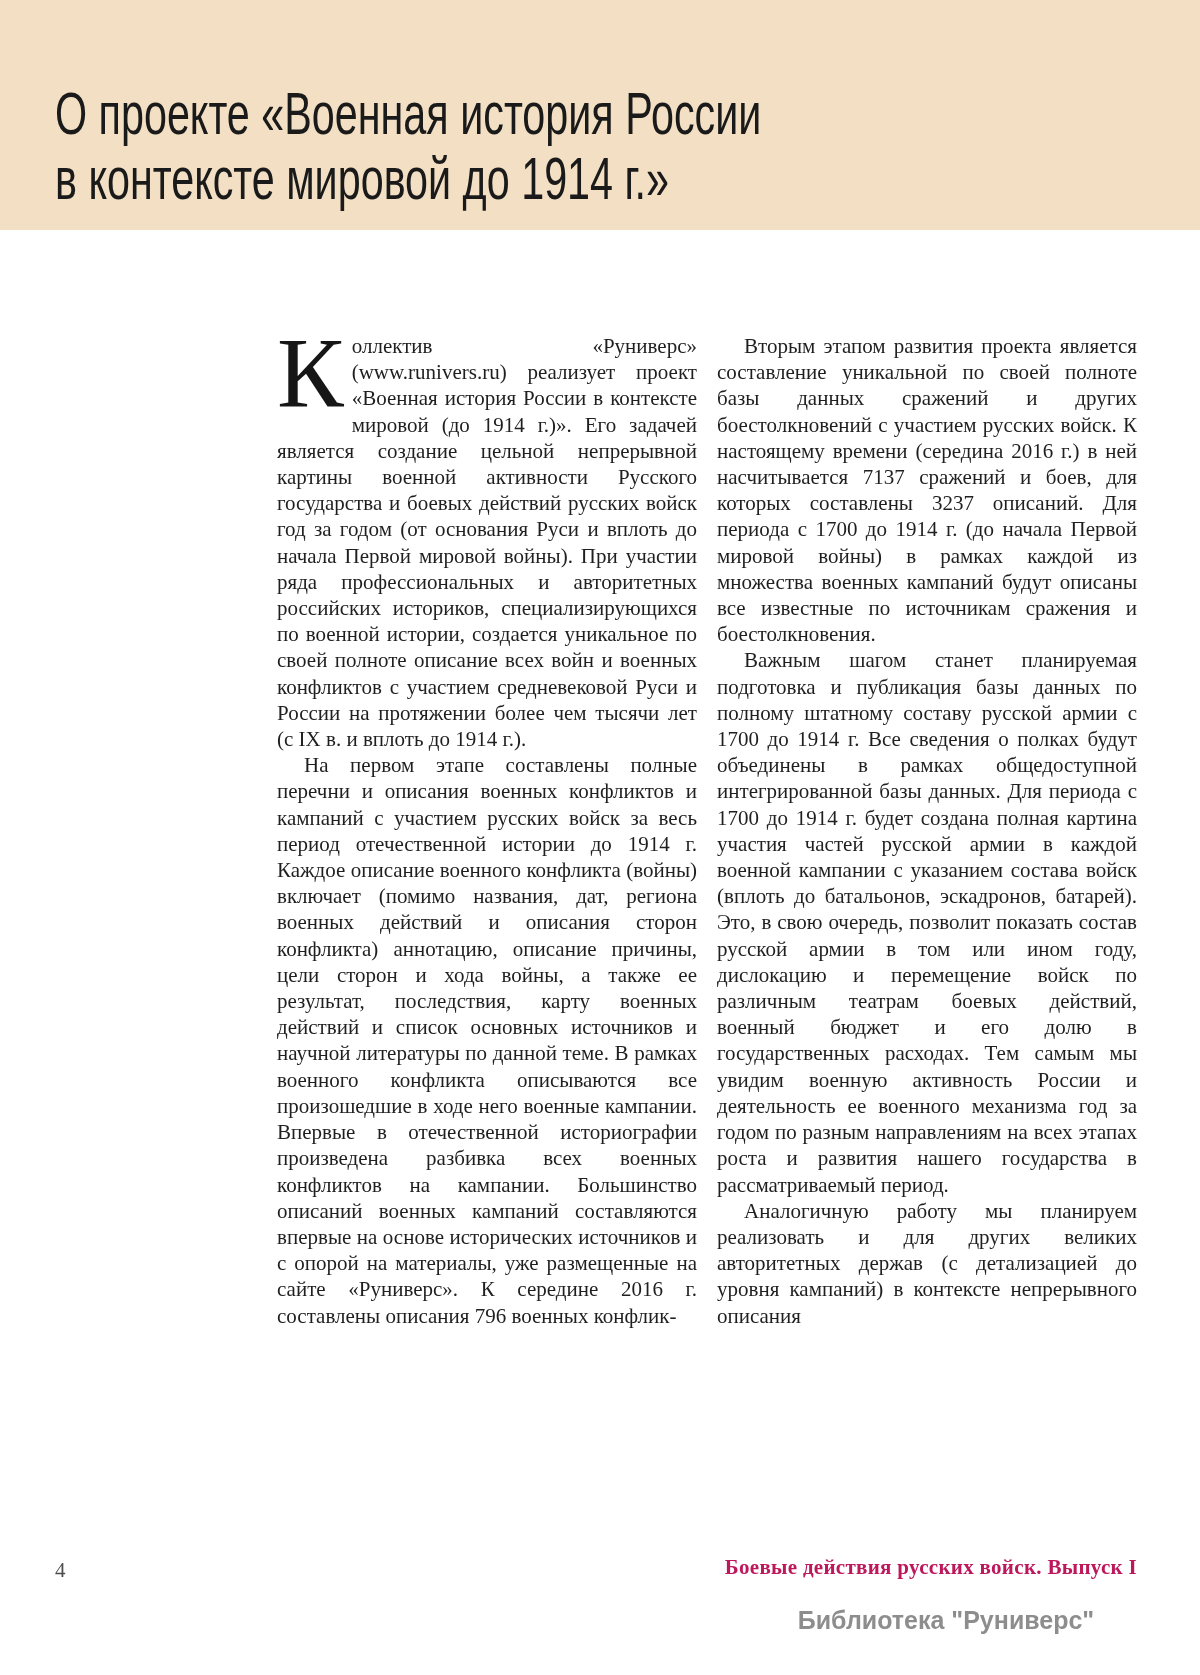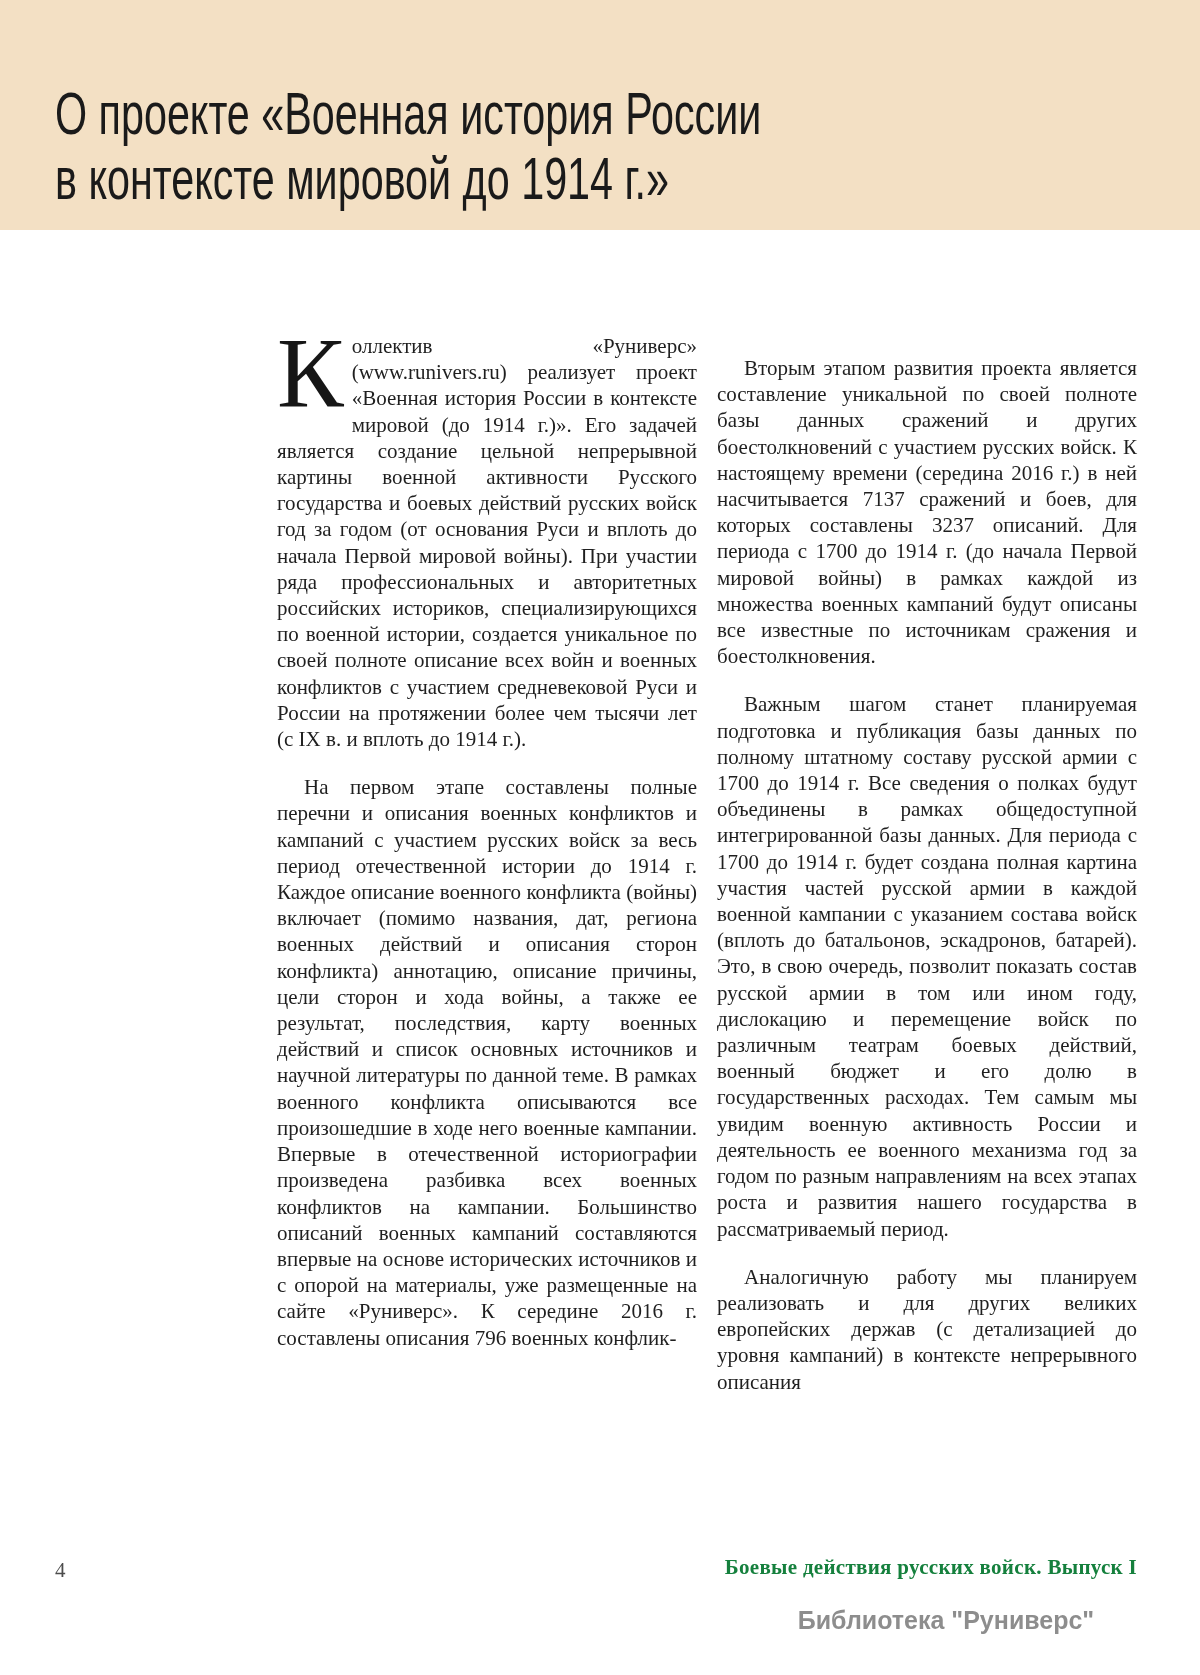--- a/index.html
+++ b/index.html
@@ -22,32 +22,32 @@
   .title span { display:block; }
   .columns {
     position:absolute; left:277px; top:333px; width:860px;
     display:flex; gap:20px;
   }
   .col { width:420px; }
   .col p {
     margin:0; font-size:21px; line-height:26.2px;
     text-align:justify; color:#1f1f1f;
   }
-  .col p.indent { text-indent:27px;margin-top:22px; }
+  .col p.indent { text-indent:27px; }
   .dropcap {
     float:left; font-size:100px; line-height:79px; height:79px;
     padding-right:8px; color:#161616;
   }
   .page-num {
     position:absolute; left:55px; top:1558px;
     font-size:21px; color:#4c4c4c;
   }
   .running-title {
     position:absolute; right:63px; top:1555px;
-    font-size:21px; font-weight:700; letter-spacing:0.3px; color:#15803d;
+    font-size:21px; font-weight:700; letter-spacing:0.3px; color:#be185d;
   }
   .watermark {
     position:absolute; left:734px; top:1606px; width:424px;
     text-align:center; font-family:"Liberation Sans", sans-serif;
     font-weight:700; font-size:25px; color:#8d8d8d;
   }
 </style>
 </head>
 <body>
 
@@ -61,21 +61,21 @@
   </h1>
 
   <div class="columns">
     <div class="col">
         <p class=""><span class="dropcap">К</span>оллектив «Руниверс» (www.runivers.ru) реализует проект «Военная история России в контексте мировой (до 1914 г.)». Его задачей является создание цельной непрерывной картины военной активности Русского государства и боевых действий русских войск год за годом (от основания Руси и вплоть до начала Первой мировой войны). При участии ряда профессиональных и авторитетных российских историков, специализирующихся по военной истории, создается уникальное по своей полноте описание всех войн и военных конфликтов с участием средневековой Руси и России на протяжении более чем тысячи лет (с IX в. и вплоть до 1914 г.).</p>
         <p class="indent">На первом этапе составлены полные перечни и описания военных конфликтов и кампаний с участием русских войск за весь период отечественной истории до 1914 г. Каждое описание военного конфликта (войны) включает (помимо названия, дат, региона военных действий и описания сторон конфликта) аннотацию, описание причины, цели сторон и хода войны, а также ее результат, последствия, карту военных действий и список основных источников и научной литературы по данной теме. В рамках военного конфликта описываются все произошедшие в ходе него военные кампании. Впервые в отечественной историографии произведена разбивка всех военных конфликтов на кампании. Большинство описаний военных кампаний составляются впервые на основе исторических источников и с опорой на материалы, уже размещенные на сайте «Руниверс». К середине 2016 г. составлены описания 796 военных конфлик-</p>
       </div>
     <div class="col">
         <p class="indent">Вторым этапом развития проекта является составление уникальной по своей полноте базы данных сражений и других боестолкновений с участием русских войск. К настоящему времени (середина 2016 г.) в ней насчитывается 7137 сражений и боев, для которых составлены 3237 описаний. Для периода с 1700 до 1914 г. (до начала Первой мировой войны) в рамках каждой из множества военных кампаний будут описаны все известные по источникам сражения и боестолкновения.</p>
         <p class="indent">Важным шагом станет планируемая подготовка и публикация базы данных по полному штатному составу русской армии с 1700 до 1914 г. Все сведения о полках будут объединены в рамках общедоступной интегрированной базы данных. Для периода с 1700 до 1914 г. будет создана полная картина участия частей русской армии в каждой военной кампании с указанием состава войск (вплоть до батальонов, эскадронов, батарей). Это, в свою очередь, позволит показать состав русской армии в том или ином году, дислокацию и перемещение войск по различным театрам боевых действий, военный бюджет и его долю в государственных расходах. Тем самым мы увидим военную активность России и деятельность ее военного механизма год за годом по разным направлениям на всех этапах роста и развития нашего государства в рассматриваемый период.</p>
-        <p class="indent">Аналогичную работу мы планируем реализовать и для других великих европейских держав (с детализацией до уровня кампаний) в контексте непрерывного описания</p>
+        <p class="indent">Аналогичную работу мы планируем реализовать и для других великих авторитетных держав (с детализацией до уровня кампаний) в контексте непрерывного описания</p>
       </div>
   </div>
 
   <div class="page-num">4</div>
   <div class="running-title">Боевые действия русских войск. Выпуск I</div>
   <div class="watermark">Библиотека "Руниверс"</div>
 
 </div>
 
 </body></html>

